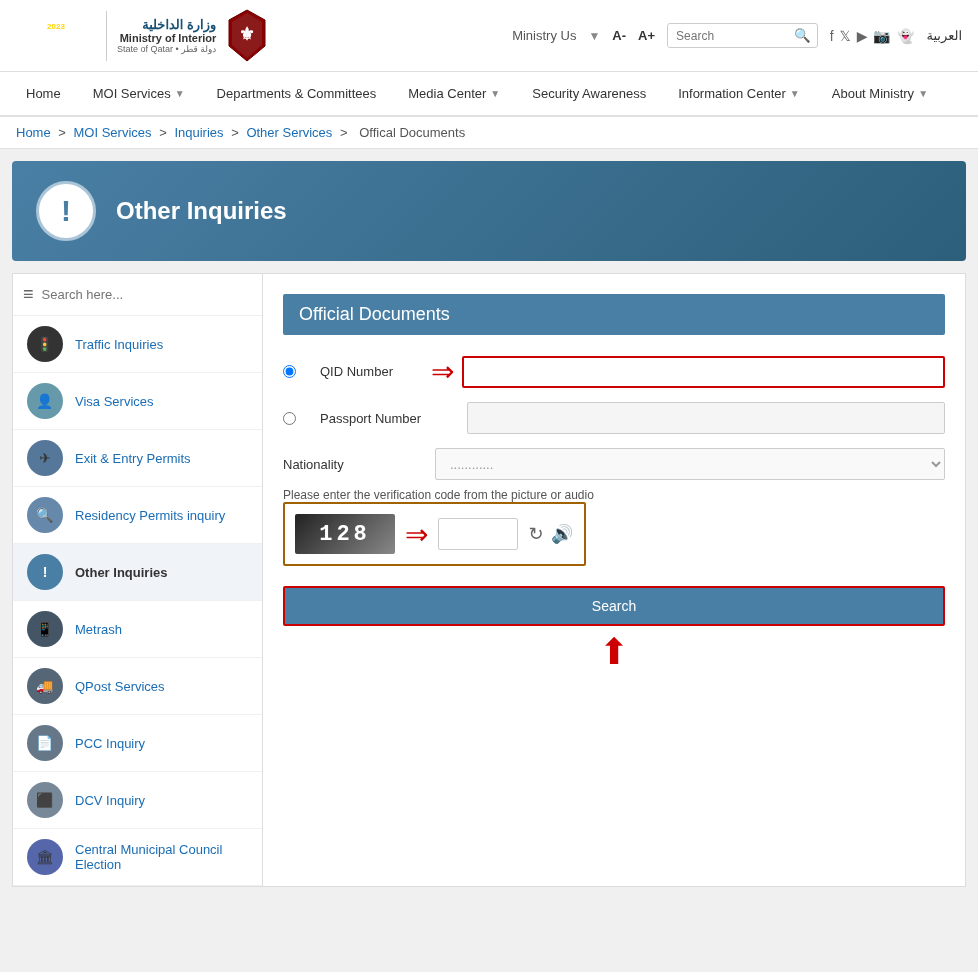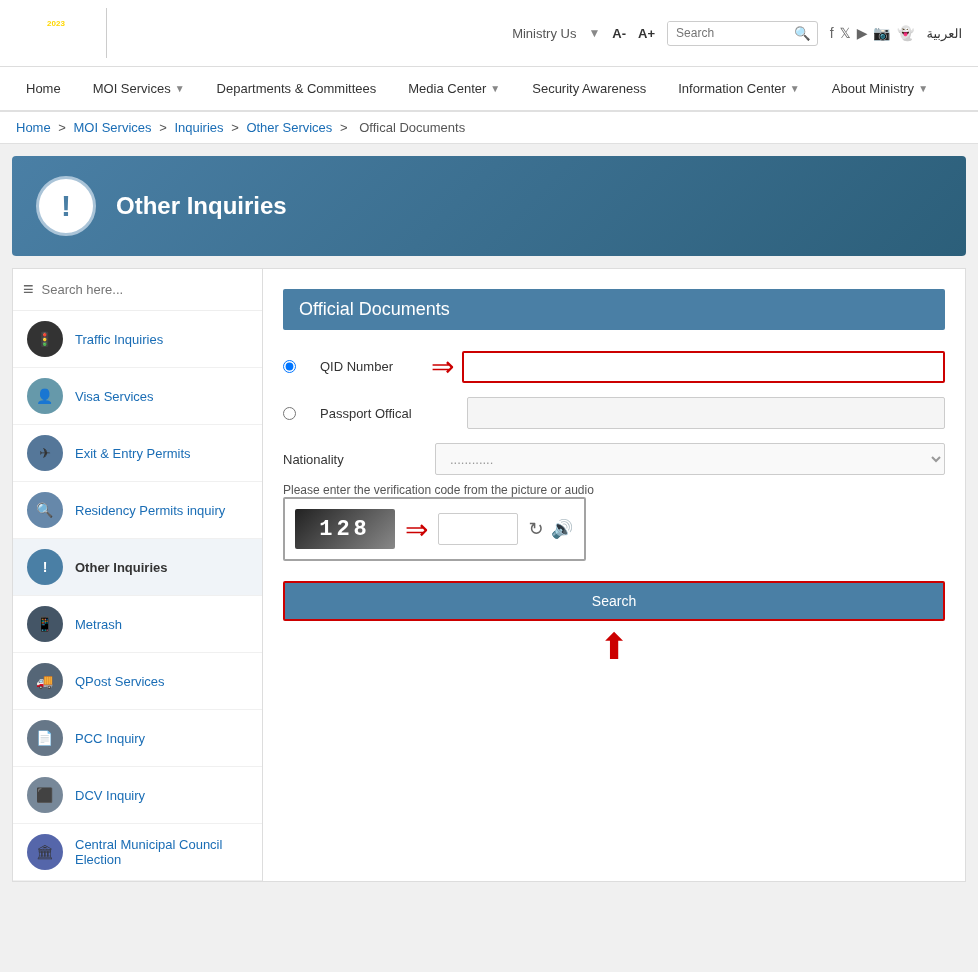--- a/index.html
+++ b/index.html
@@ -270,20 +270,34 @@
         <div style="font-size:7px;font-weight:bold;">EXPO</div>
         <div style="font-size:8px;color:#ffd700;">2023</div>
         <div style="font-size:6px;">DOHA</div>
         <div style="font-size:6px;">QATAR</div>
         <div style="font-size:5px;">الدوحة</div>
         <div style="font-size:5px;">قطر</div>
       </div>
     </div>
     <div class="logo-divider"></div>
 
+    <div class="logo-moi">
+      <div class="logo-moi-text">
+        <div class="arabic">وزارة الداخلية</div>
+        <div class="english">Ministry of Interior</div>
+        <div class="state">State of Qatar • دولة قطر</div>
+      </div>
+      <div style="width:45px;height:55px;display:flex;align-items:center;justify-content:center;">
+        <svg width="40" height="55" viewBox="0 0 40 55">
+          <polygon points="20,2 38,12 38,38 20,53 2,38 2,12" fill="#8b0000" stroke="#600" stroke-width="1"></polygon>
+          <polygon points="20,5 35,14 35,37 20,50 5,37 5,14" fill="#8b1a1a"></polygon>
+          <text x="20" y="32" text-anchor="middle" fill="white" font-size="18" font-weight="bold">⚜</text>
+        </svg>
+      </div>
+    </div>
   </div>
 
   <div class="top-right">
     <span class="contact-us">Ministry Us</span>
     <span style="color:#888;font-size:12px;">▼</span>
     <span class="font-btn">A-</span>
     <span class="font-btn">A+</span>
     <div class="search-bar">
       <input type="text" placeholder="Search" style="">
       <button class="search-icon-btn">🔍</button>
@@ -434,35 +448,35 @@
         <span>QID Number</span>
       </label>
 
       <span style="color:#cc0000;font-size:28px;margin:0 8px;">⇒</span>
       <input type="text" class="form-input input-highlighted" style="flex: 1 1 0%; border: 2px solid rgb(204, 0, 0);">
     </div>
 
     <div style="display:flex;align-items:center;margin-bottom:14px;">
       <label class="radio-label">
         <input type="radio" name="id-type" style="">
-        <span>Passport Offical</span>
+        <span>Passport Number</span>
       </label>
       <input type="text" class="form-input" style="flex: 1 1 0%; margin-left: 44px; background: rgb(245, 245, 245);">
     </div>
 
     <div class="nationality-row">
       <span class="nationality-label">Nationality</span>
       <select class="form-select">
         <option>............</option>
       </select>
     </div>
 
     <div class="verification-note">Please enter the verification code from the picture or audio</div>
 
-    <div style="display:flex;align-items:center;gap:10px;margin-bottom:20px;border:2px solid #a3a3a3;padding:10px;border-radius:2px;width:fit-content;">
+    <div style="display:flex;align-items:center;gap:10px;margin-bottom:20px;border:2px solid #a16207;padding:10px;border-radius:2px;width:fit-content;">
       <div class="captcha-image">128</div>
       <span style="color:#cc0000;font-size:28px;">⇒</span>
       <input type="text" class="captcha-input" style="">
       <div class="captcha-controls">
         <span class="captcha-ctrl-btn" title="Refresh">↻</span>
         <span class="captcha-ctrl-btn" title="Audio">🔊</span>
       </div>
     </div>
 
     <div class="button-row">

